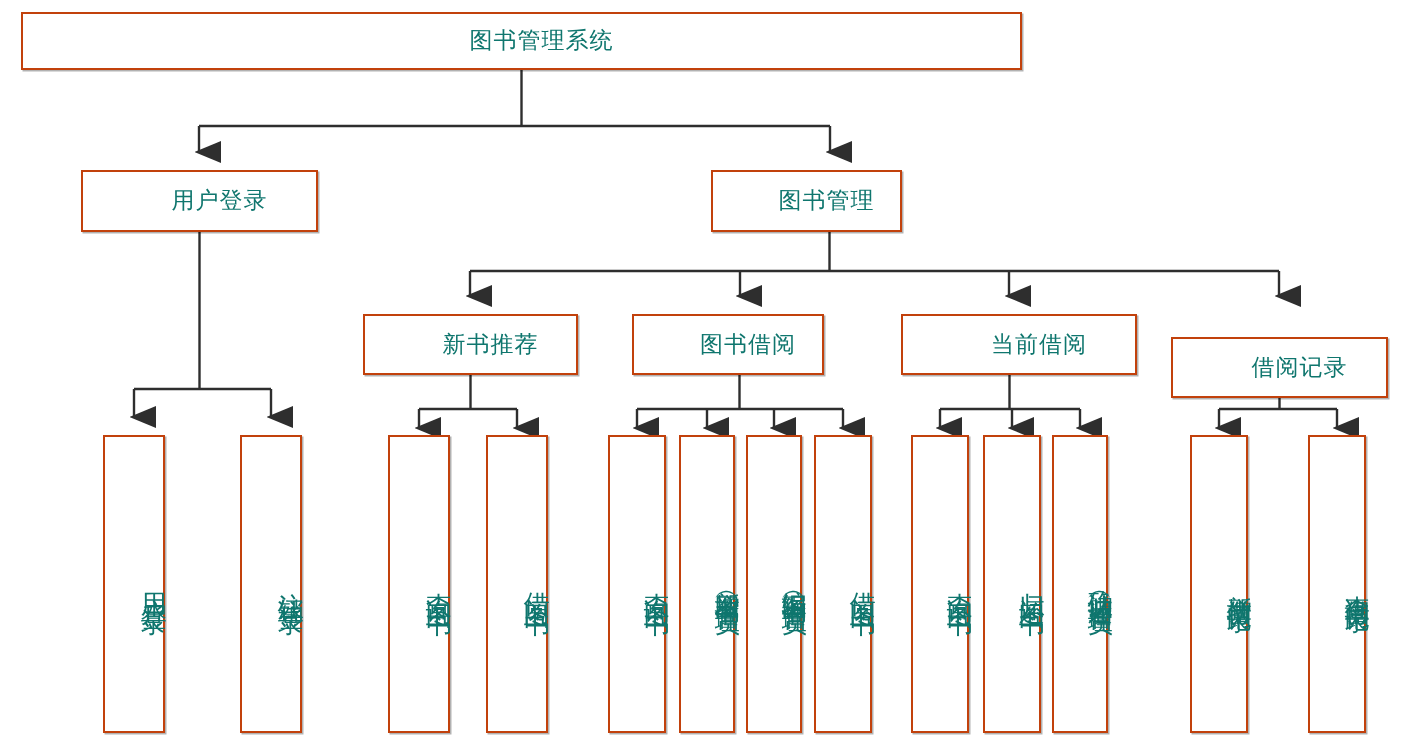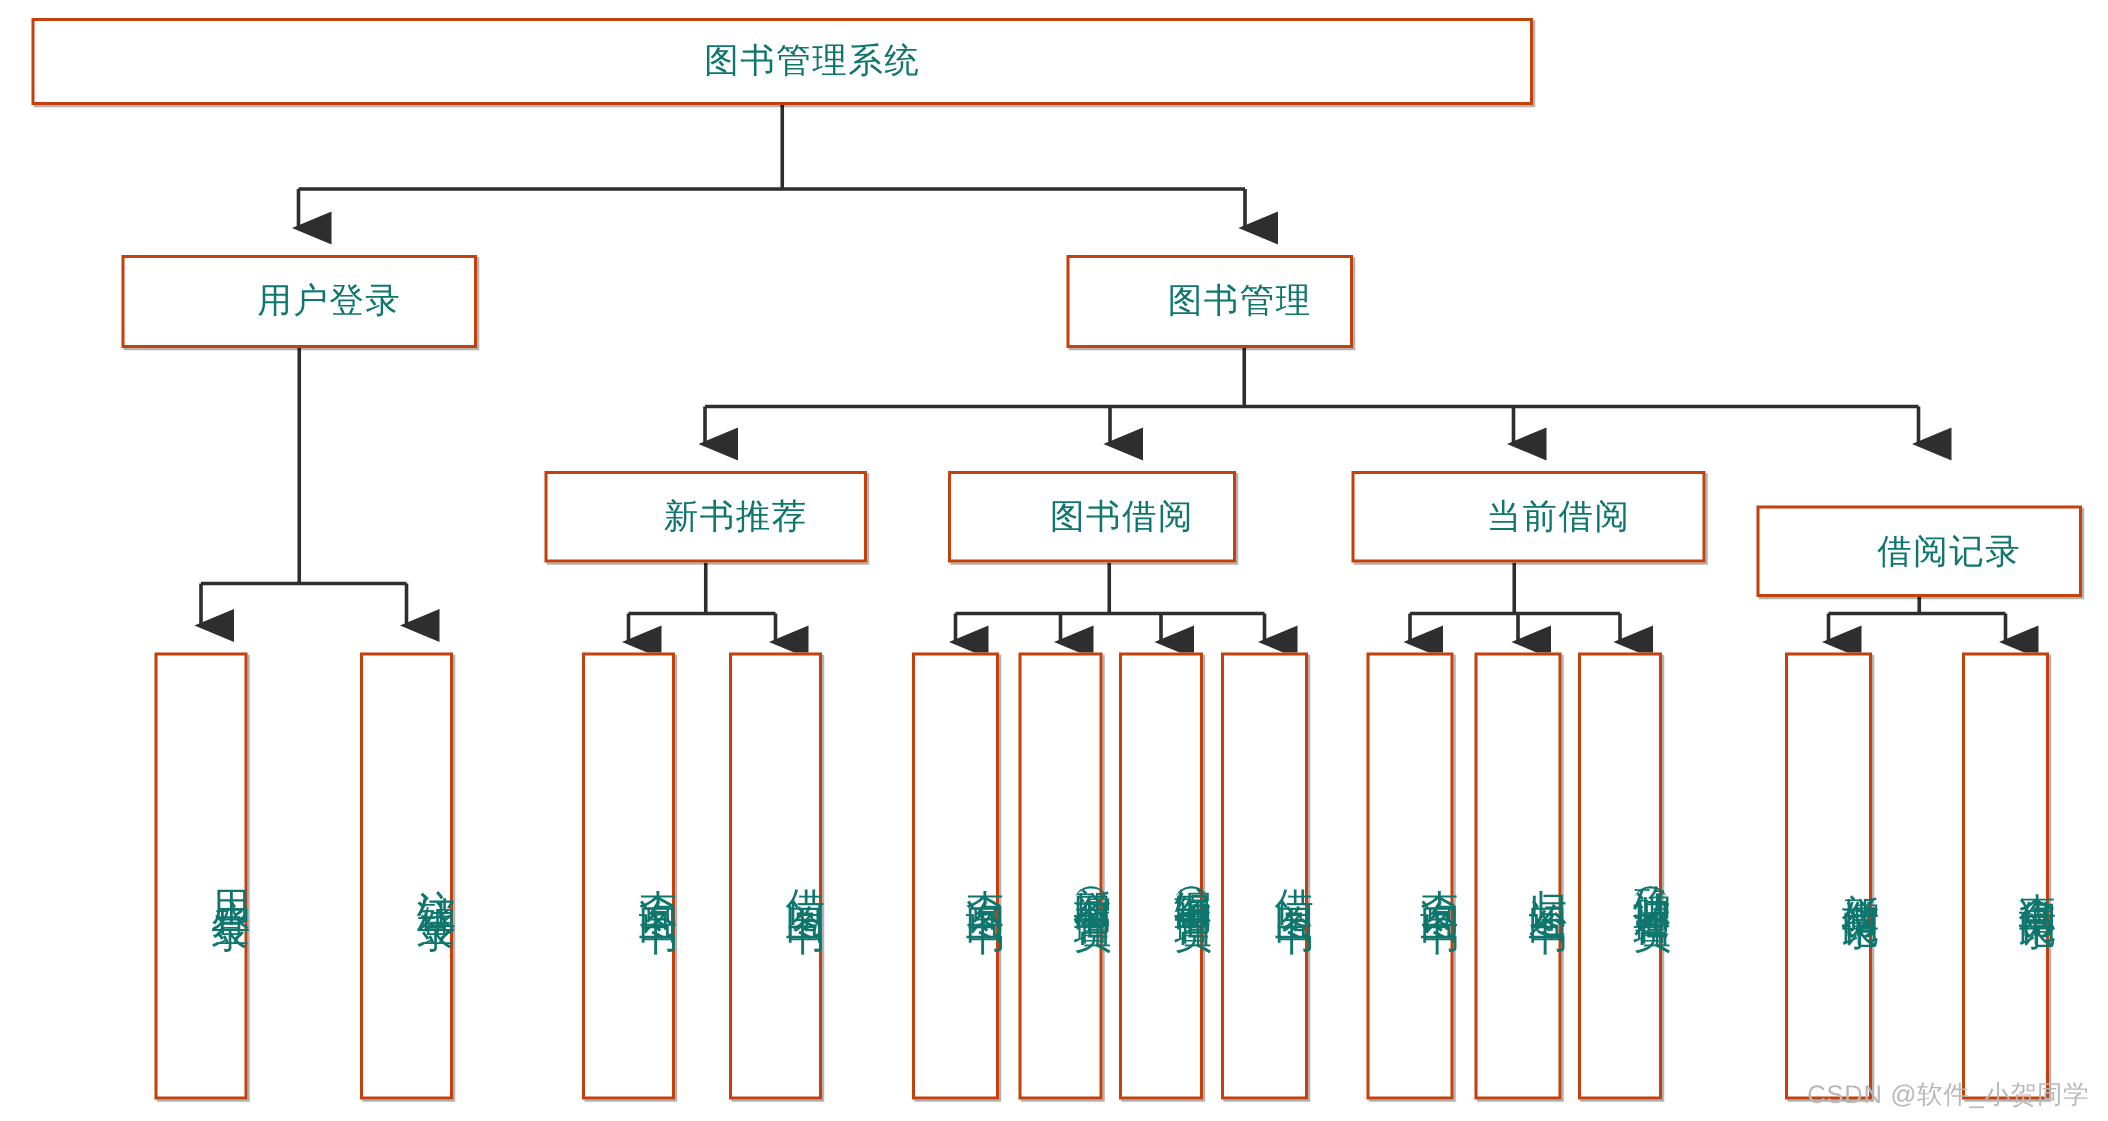--- a/index.html
+++ b/index.html
@@ -142,15 +142,14 @@
   <div class="node vert" style="left: 608px; top: 435px; width: 58px; height: 298px;">查询图书</div>
   <div class="node vert tight" style="left: 679px; top: 435px; width: 56px; height: 298px;">新增图书（管理员）</div>
   <div class="node vert tight" style="left: 746px; top: 435px; width: 56px; height: 298px;">编辑图书（管理员）</div>
   <div class="node vert" style="left: 814px; top: 435px; width: 58px; height: 298px;">借阅图书</div>
   <div class="node vert" style="left: 911px; top: 435px; width: 58px; height: 298px;">查询图书</div>
   <div class="node vert" style="left: 983px; top: 435px; width: 58px; height: 298px;">归还图书</div>
   <div class="node vert tight" style="left: 1052px; top: 435px; width: 56px; height: 298px;">确认归还（管理员）</div>
   <div class="node vert tight" style="left: 1190px; top: 435px; width: 58px; height: 298px;">新增借阅记录</div>
   <div class="node vert tight" style="left: 1308px; top: 435px; width: 58px; height: 298px;">查询借阅记录</div>
 
-  <div id="watermark">CSDN @软件_小贺同学</div>
 
 </div>
 
 </body></html>

